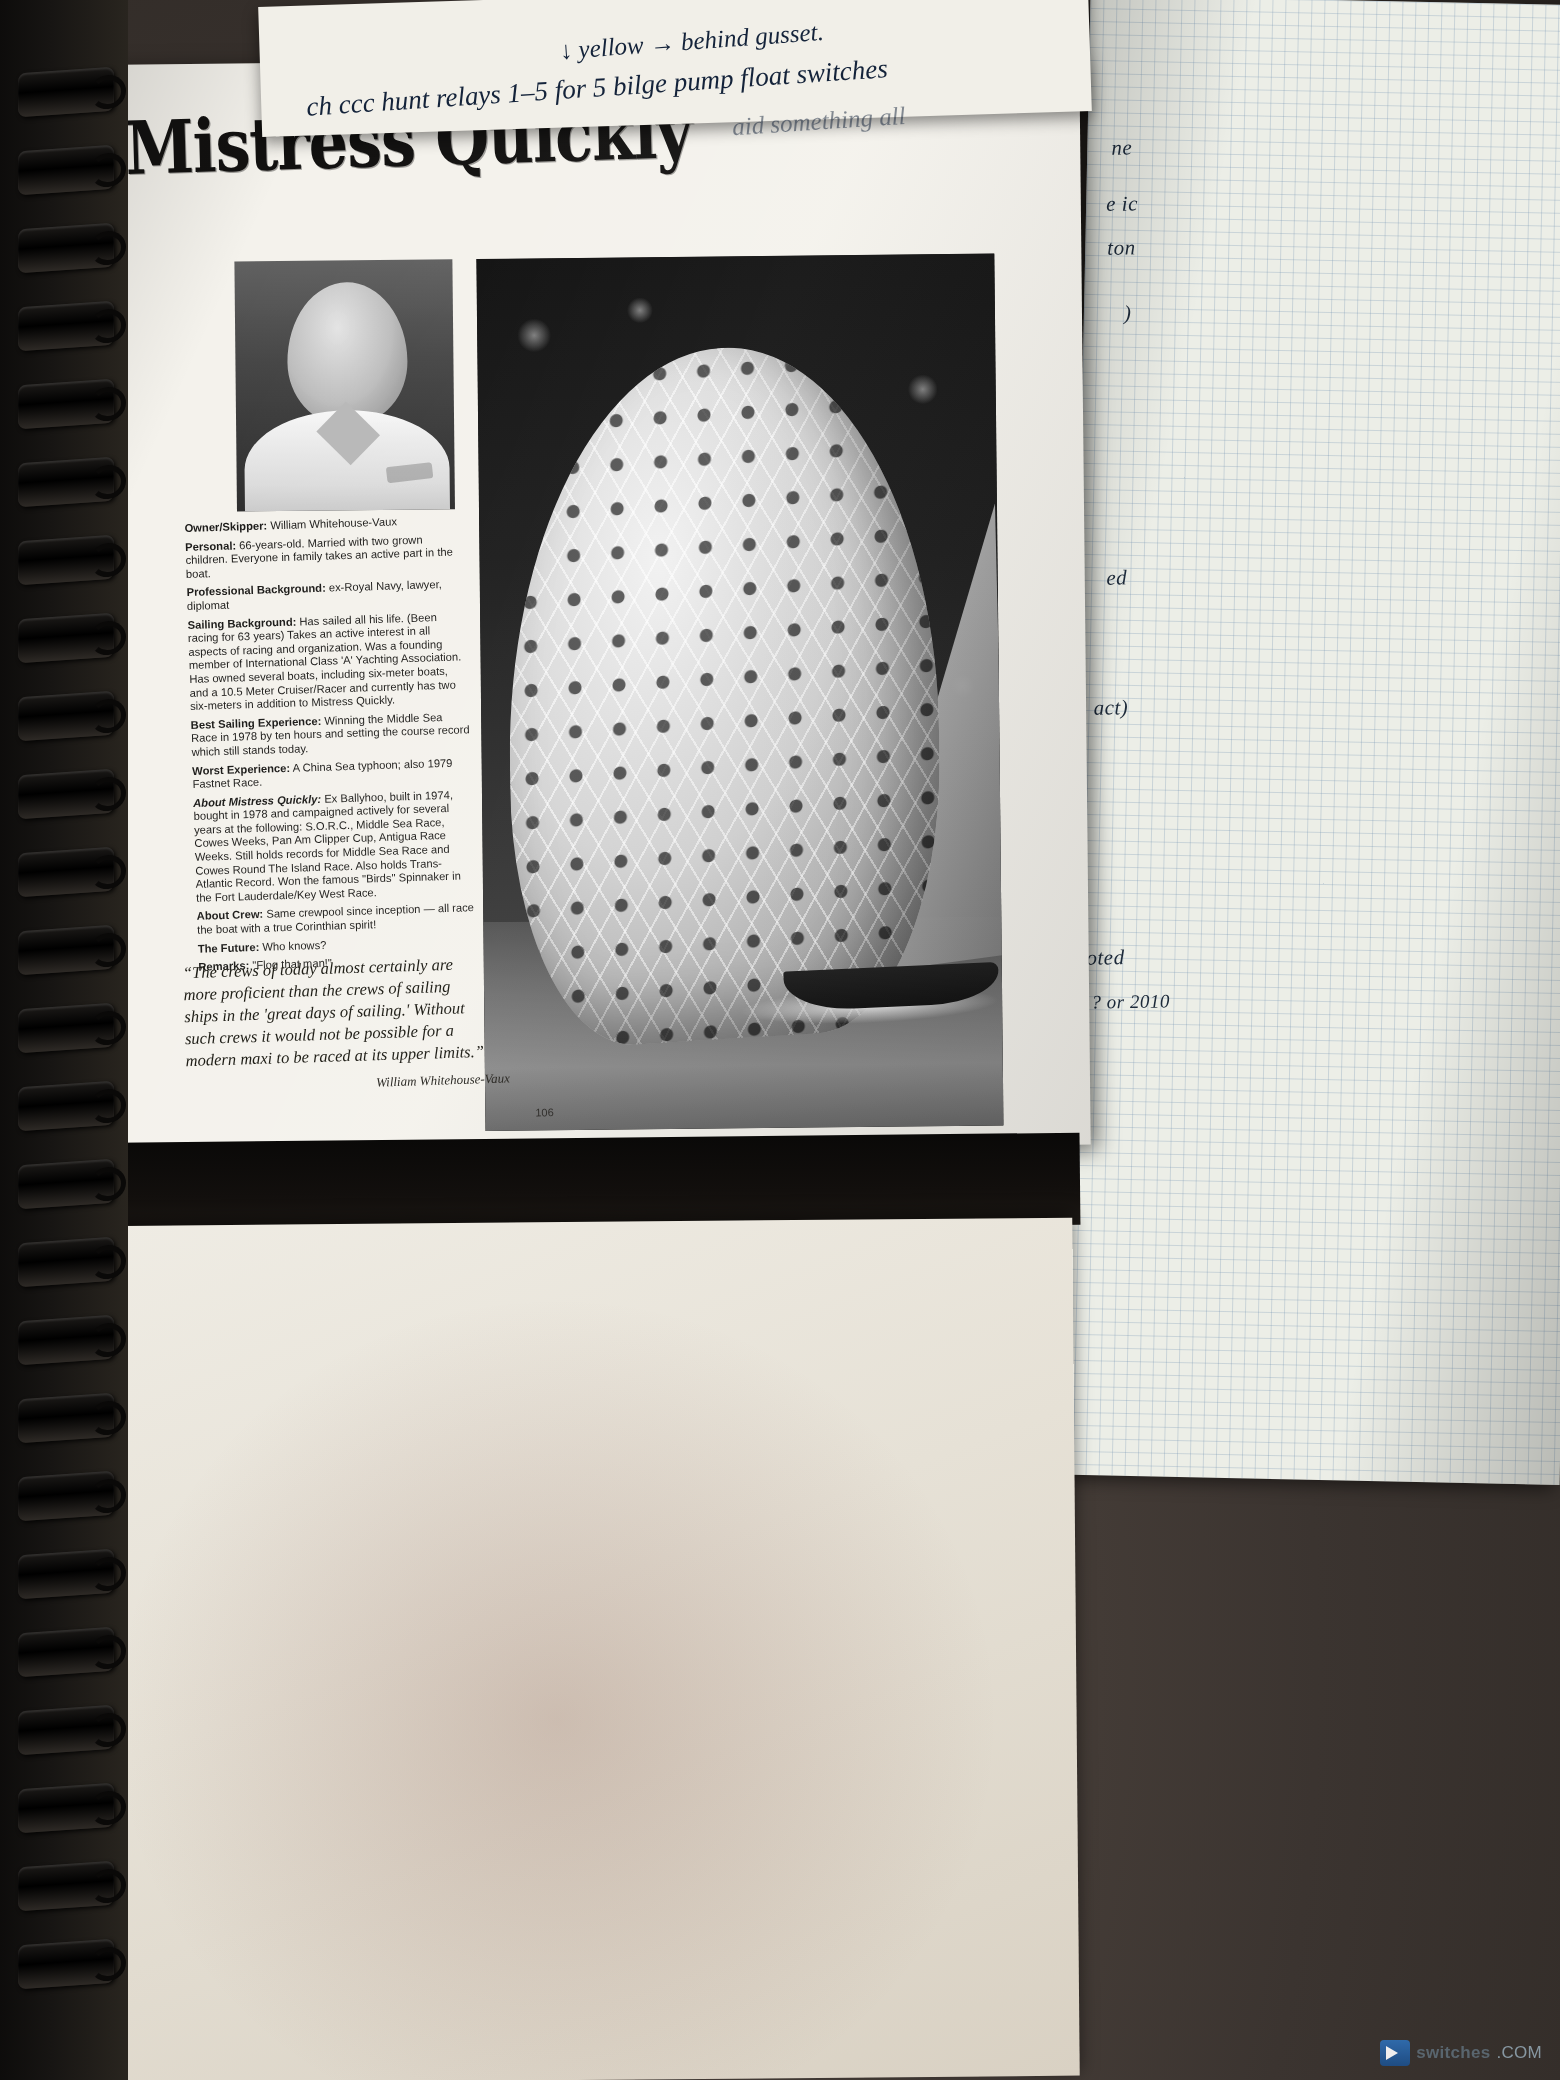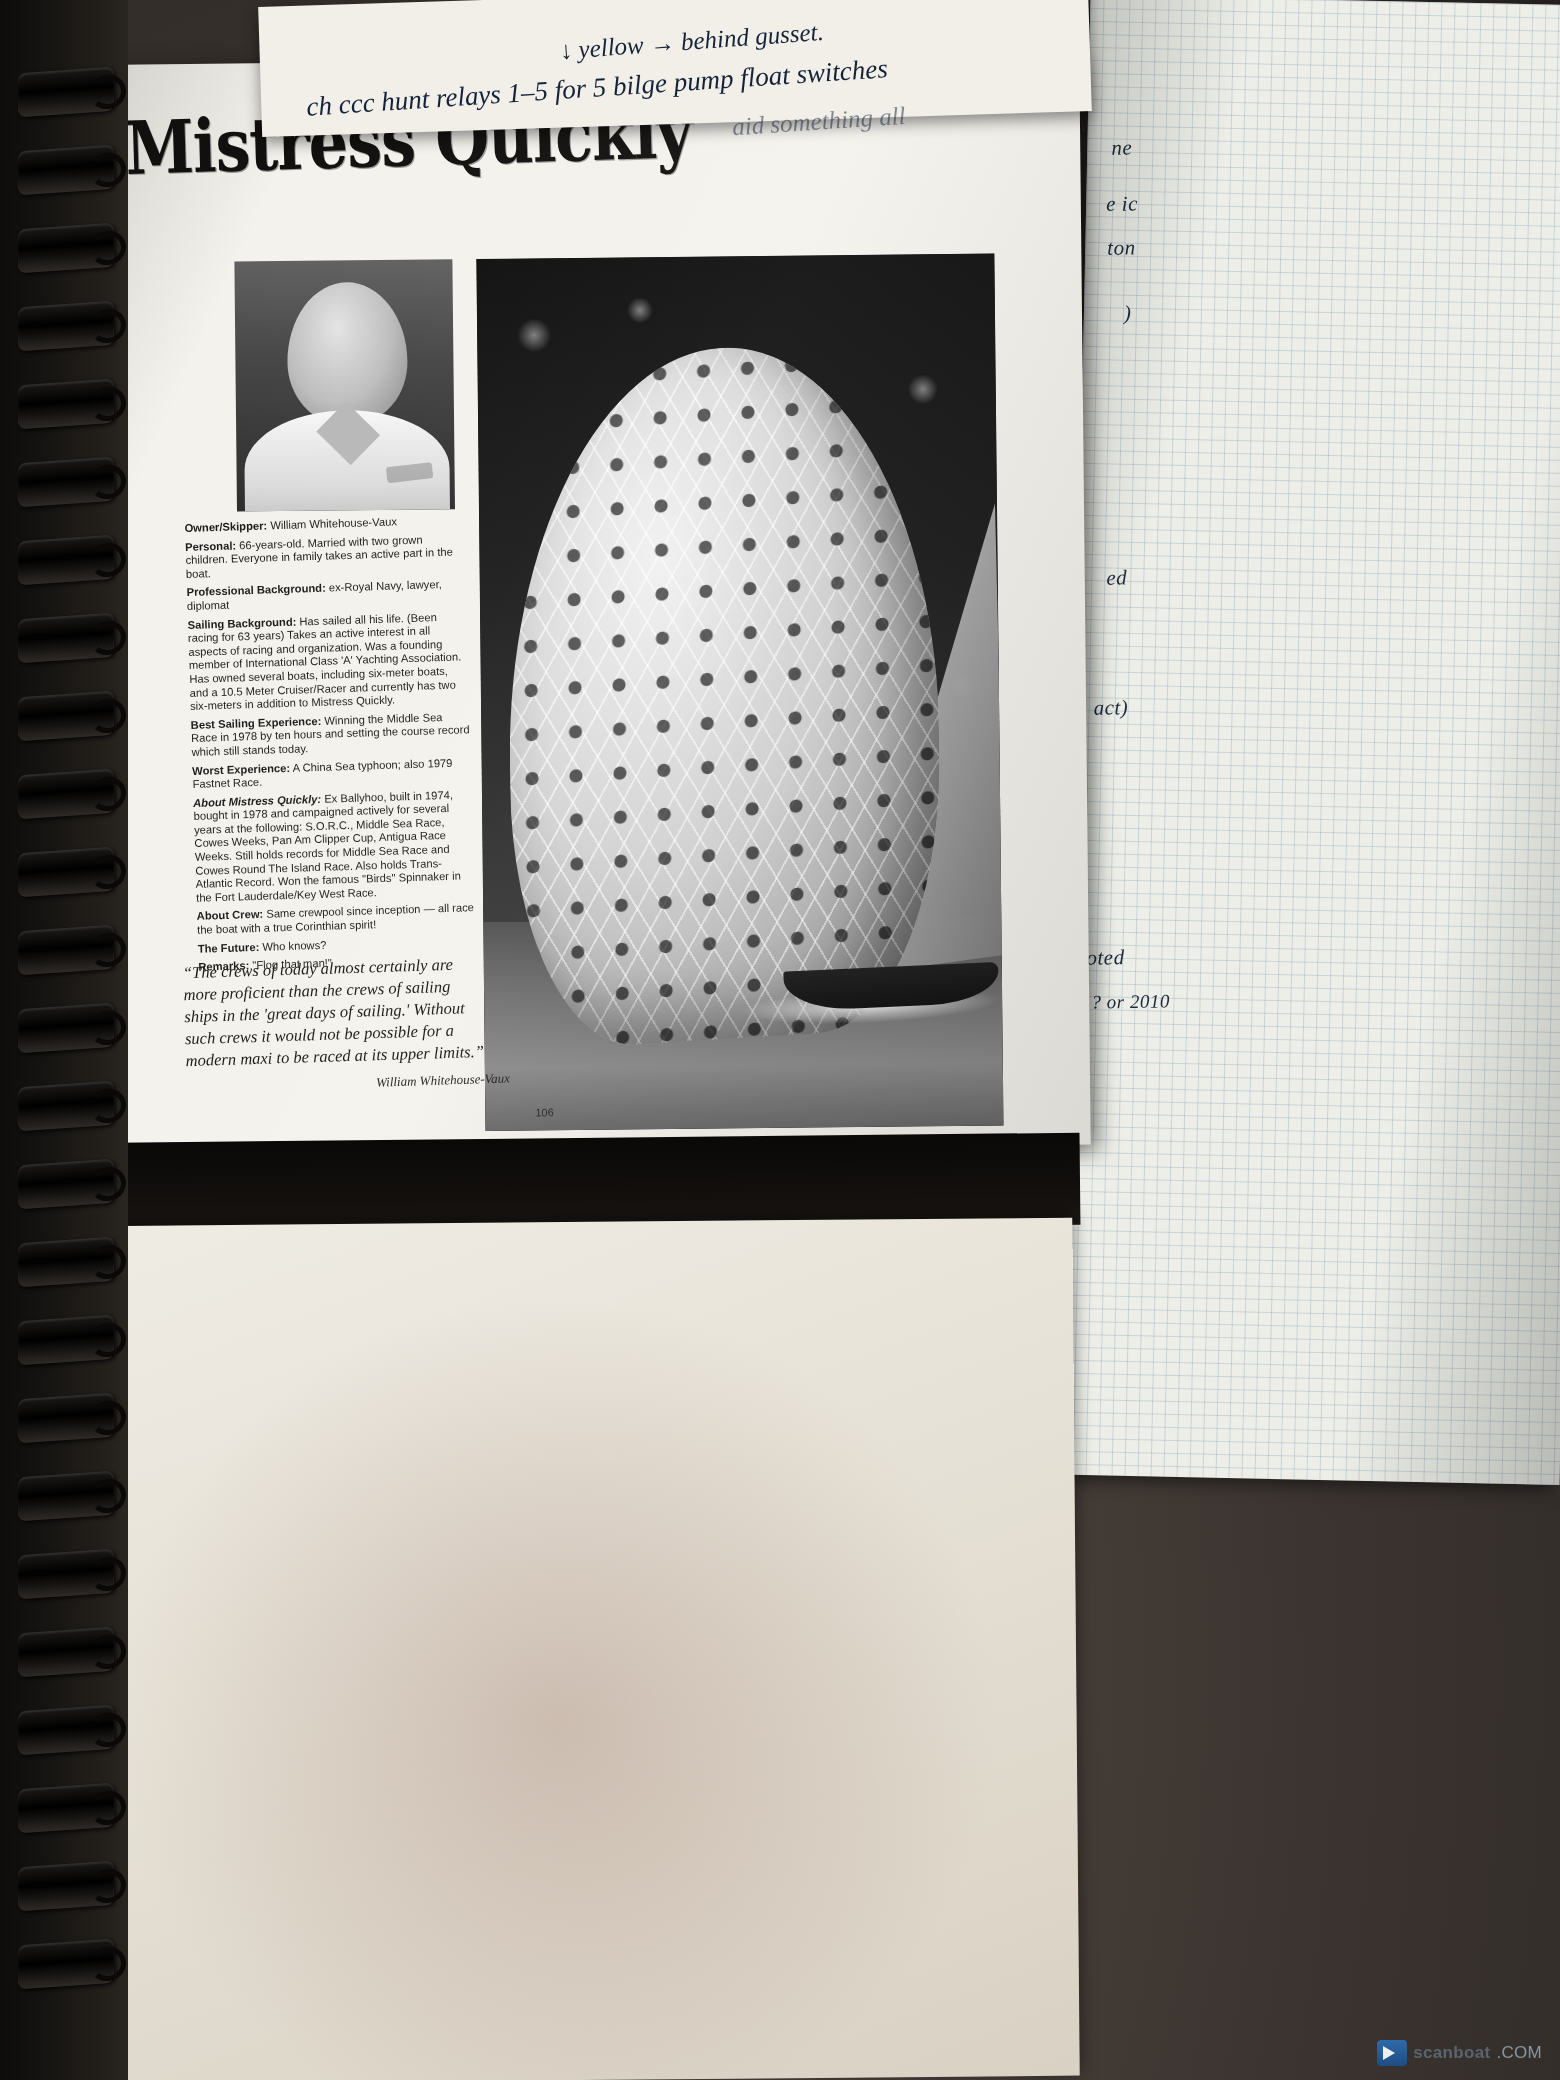--- a/index.html
+++ b/index.html
@@ -411,17 +411,17 @@
     <div class="coil" style="top:1552px"></div>
     <div class="coil" style="top:1630px"></div>
     <div class="coil" style="top:1708px"></div>
     <div class="coil" style="top:1786px"></div>
     <div class="coil" style="top:1864px"></div>
     <div class="coil" style="top:1942px"></div>
   </div>
 
   <div class="watermark">
     <span class="wm-badge"></span>
-    <span>scanboat</span>
+    <span>switches</span>
       <span class="wm-dark">.COM</span>
   </div>
 
 </div>
 
 </body></html>

